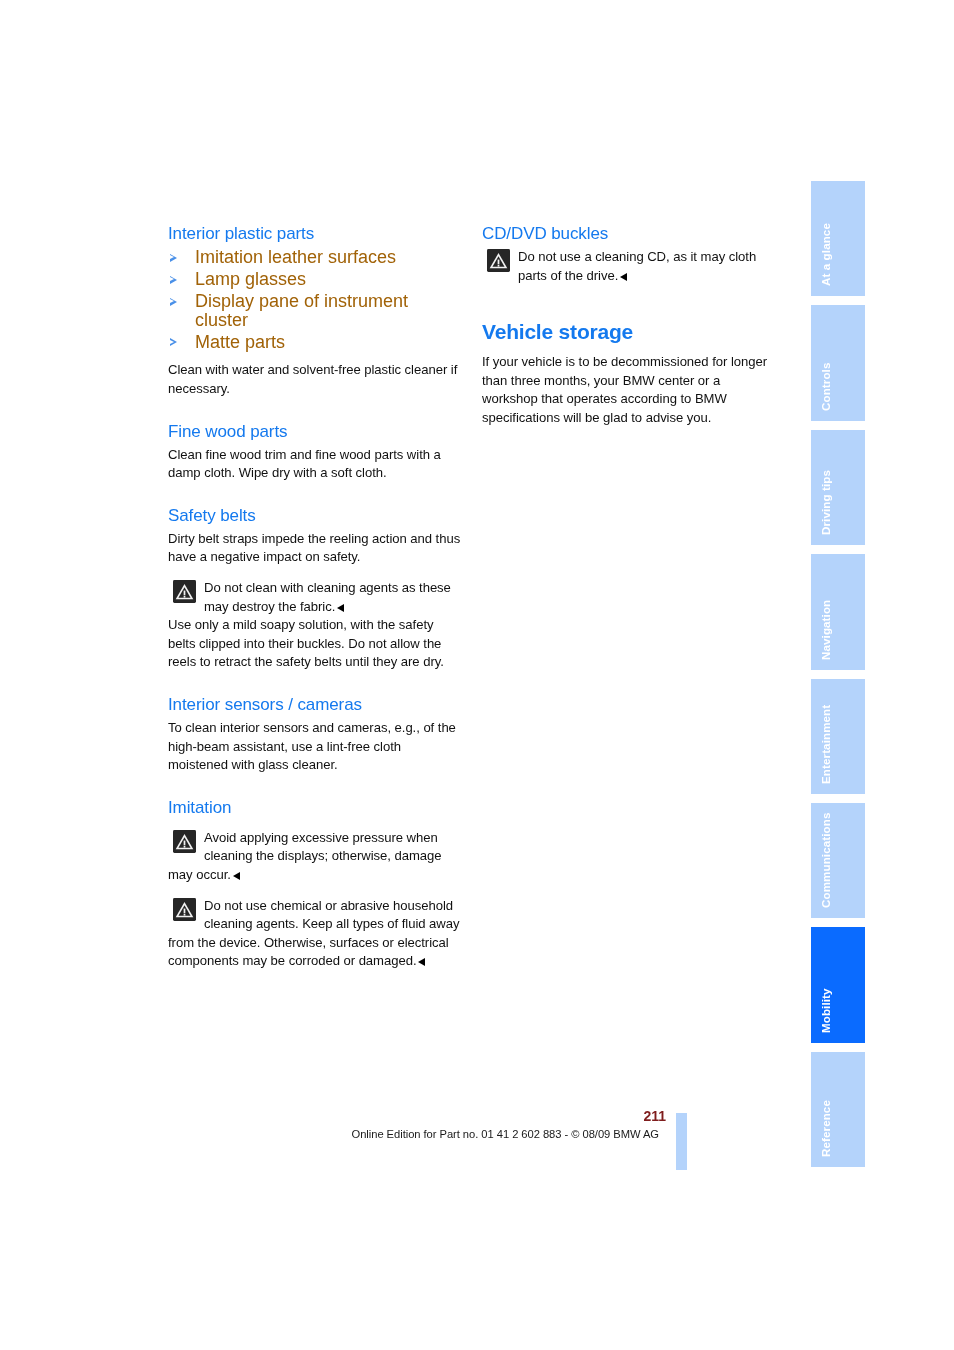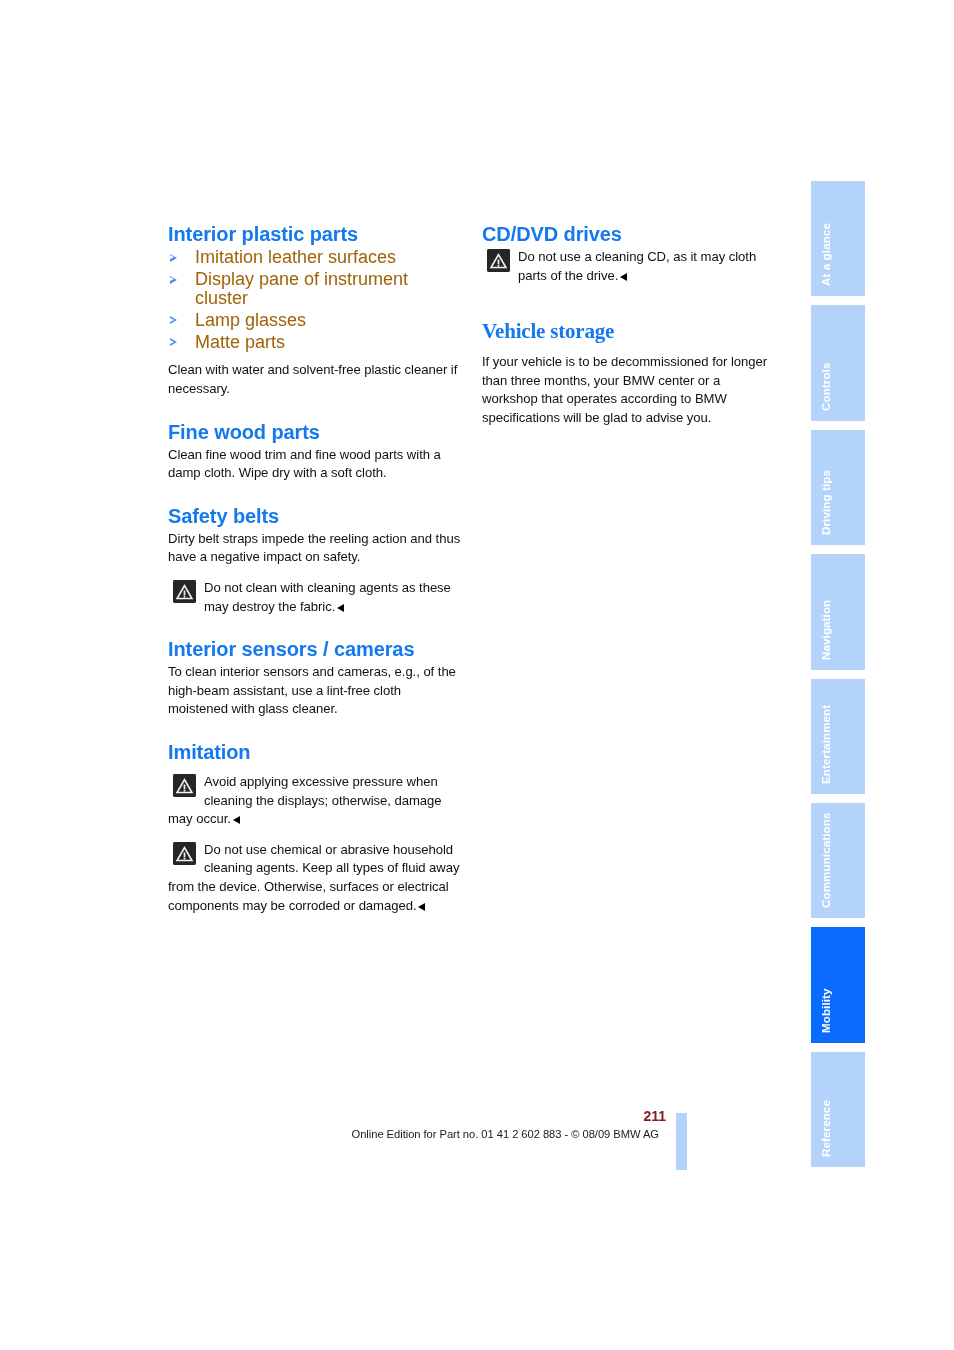--- a/index.html
+++ b/index.html
@@ -27,38 +27,37 @@
   
   .col {
     position: absolute;
     top: 225px;
     width: 294px;
   }
   .col-left  { left: 168px; }
   .col-right { left: 482px; }
 
   h2.sect {
-    font-size: 20px;
-    font-weight: bold;
+    font-size: 17px;
+    font-weight: normal;
     color: #1479ee;
     margin: 0 0 5px 0;
     letter-spacing: -0.1px;
     line-height: 18px;
   }
   h2.sect.first { margin-top: 0; }
   h2.sect.spaced { margin-top: 24px; }
 
   h1.chapter {
     font-size: 21px;
     font-weight: bold;
     color: #1479ee;
     margin: 34px 0 9px 0;
     line-height: 25px;
     letter-spacing: -0.2px;
-    font-family: Liberation Serif, serif;
   }
 
   p.body {
     font-size: 13.1px;
     line-height: 18.6px;
     margin: 0 0 0 0;
     color: #111111;
     letter-spacing: -0.05px;
   }
 
@@ -194,25 +193,25 @@
 
     <h2 class="sect first">Interior plastic parts</h2>
 
     <ul class="bullets">
       <li>
         <span class="tri-right"></span>
         <span>Imitation leather surfaces</span>
       </li>
       <li>
         <span class="tri-right"></span>
-        <span>Display pane of instrument cluster</span>
+        <span>Lamp glasses</span>
       </li>
       <li>
         <span class="tri-right"></span>
-        <span>Lamp glasses</span>
+        <span>Display pane of instrument cluster</span>
       </li>
       <li>
         <span class="tri-right"></span>
         <span>Matte parts</span>
       </li>
     </ul>
 
     <p class="body">Clean with water and solvent-free plastic cleaner if necessary.</p>
 
     <h2 class="sect spaced">Fine wood parts</h2>
@@ -225,20 +224,21 @@
       <svg class="wicon" viewBox="0 0 24 24">
         <rect x="0" y="0" width="24" height="24" rx="1.5" fill="#262626"></rect>
         <path d="M12 4.2 L21.2 20.2 L2.8 20.2 Z" fill="#f2f2f2"></path>
         <path d="M12 7.6 L18.3 18.6 L5.7 18.6 Z" fill="#262626"></path>
         <rect x="11.1" y="11.0" width="1.8" height="4.9" fill="#f2f2f2"></rect>
         <rect x="11.1" y="16.5" width="1.8" height="1.8" fill="#f2f2f2"></rect>
       </svg>
       <span class="wtext">Do not clean with cleaning agents as these may destroy the fabric.</span><span class="endmark"></span>
     </div>
 
+    <p class="body">Use only a mild soapy solution, with the safety belts clipped into their buckles. Do not allow the reels to retract the safety belts until they are dry.</p>
 
     <h2 class="sect spaced">Interior sensors / cameras</h2>
     <p class="body">To clean interior sensors and cameras, e.g., of the high-beam assistant, use a lint-free cloth moistened with glass cleaner.</p>
 
     <h2 class="sect spaced">Imitation</h2>
 
     <div class="warn">
       <svg class="wicon" viewBox="0 0 24 24">
         <rect x="0" y="0" width="24" height="24" rx="1.5" fill="#262626"></rect>
         <path d="M12 4.2 L21.2 20.2 L2.8 20.2 Z" fill="#f2f2f2"></path>
@@ -257,21 +257,21 @@
         <rect x="11.1" y="11.0" width="1.8" height="4.9" fill="#f2f2f2"></rect>
         <rect x="11.1" y="16.5" width="1.8" height="1.8" fill="#f2f2f2"></rect>
       </svg>
       <span class="wtext">Do not use chemical or abrasive household cleaning agents. Keep all types of fluid away from the device. Otherwise, surfaces or electrical components may be corroded or damaged.</span><span class="endmark"></span>
     </div>
 
   </div>
 
   <div class="col col-right">
 
-    <h2 class="sect first">CD/DVD drives</h2>
+    <h2 class="sect first">CD/DVD buckles</h2>
 
     <div class="warn" style="margin-top:5px">
       <svg class="wicon" viewBox="0 0 24 24">
         <rect x="0" y="0" width="24" height="24" rx="1.5" fill="#262626"></rect>
         <path d="M12 4.2 L21.2 20.2 L2.8 20.2 Z" fill="#f2f2f2"></path>
         <path d="M12 7.6 L18.3 18.6 L5.7 18.6 Z" fill="#262626"></path>
         <rect x="11.1" y="11.0" width="1.8" height="4.9" fill="#f2f2f2"></rect>
         <rect x="11.1" y="16.5" width="1.8" height="1.8" fill="#f2f2f2"></rect>
       </svg>
       <span class="wtext">Do not use a cleaning CD, as it may cloth parts of the drive.</span><span class="endmark"></span>

